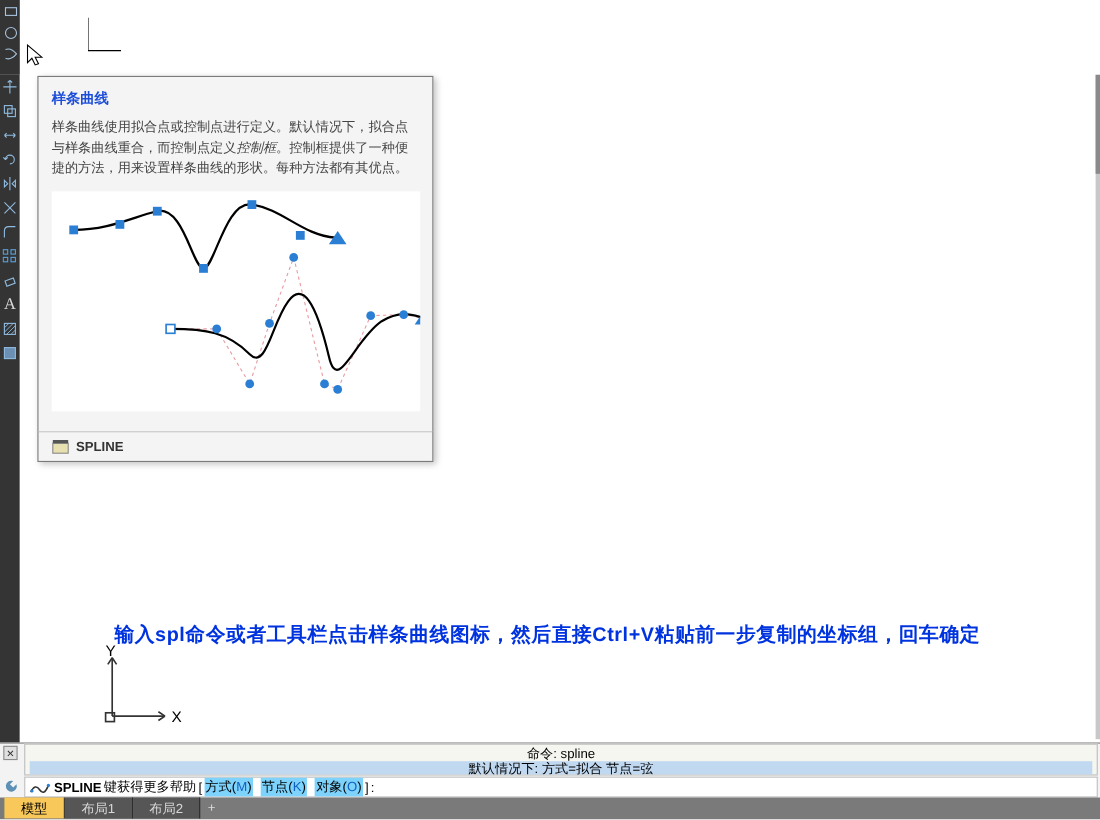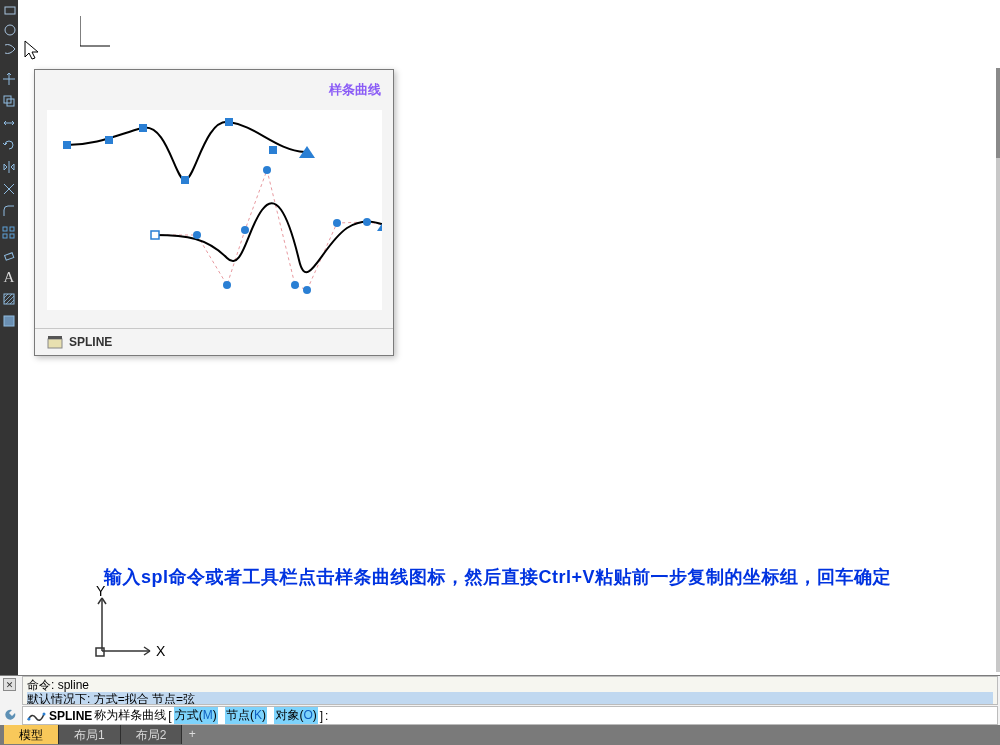--- a/index.html
+++ b/index.html
@@ -16,38 +16,38 @@
   .canvas-area { position: absolute; left: 18px; top: 0; width: 982px; height: 675px; background: #fff; }
 
   .origin-marker { position: absolute; left: 62px; top: 16px; }
   .origin-marker line { stroke: #000; stroke-width: 1; }
 
   .cursor-arrow { position: absolute; left: 6px; top: 40px; z-index: 50; }
   .cursor-arrow svg path { fill: #fff; stroke: #000; stroke-width: 1; }
 
   .tooltip { position: absolute; left: 16px; top: 69px; width: 360px; background: #f4f4f4; border: 1px solid #7a7a7a; box-shadow: 2px 2px 6px rgba(0,0,0,0.25); z-index: 40; }
   .tooltip-body { padding: 10px 12px 8px 12px; color: #444; font-size: 12px; line-height: 1.55; }
-  .tooltip-title { font-weight: bold; color: #8b5cf6; margin-bottom: 6px; font-size: 13px; text-align: right; }
+  .tooltip-title { font-weight: bold; color: #1d4ed8; margin-bottom: 6px; font-size: 13px; }
   .tooltip-body p { margin-bottom: 8px; }
   .tooltip-body .em { font-style: italic; }
   .tooltip-img { margin: 4px auto 4px auto; background: #fff; width: 335px; height: 200px; }
   .tooltip-cmd { border-top: 1px solid #c8c8c8; padding: 6px 12px; display: flex; align-items: center; gap: 6px; font-weight: bold; color: #333; }
   .tooltip-cmd .cmd-icon { width: 16px; height: 14px; }
   .tooltip-f1 { border-top: 1px solid #c8c8c8; padding: 8px 12px; color: #444; }
 
   .instruction { position: absolute; left: 86px; top: 565px; color: #0033e0; font-size: 18px; font-weight: bold; letter-spacing: 0.5px; white-space: nowrap; }
 
   .ucs { position: absolute; left: 74px; top: 586px; }
   .ucs text { font-family: Arial; font-size: 14px; fill: #000; }
   .ucs line, .ucs polyline, .ucs rect, .ucs path { stroke: #333; stroke-width: 1.5; fill: none; }
 
   .cmd-panel { position: absolute; left: 0; top: 675px; width: 1000px; height: 50px; background: #f3f3f3; border-top: 1px solid #7c7c7c; font-size: 12px; }
   .cmd-close { position: absolute; left: 3px; top: 2px; width: 13px; height: 13px; background: #e0e0e0; border: 1px solid #8a8a8a; display: flex; align-items: center; justify-content: center; font-size: 9px; color: #333; cursor: pointer; }
   .cmd-wrench { position: absolute; left: 1px; top: 30px; width: 18px; height: 18px; display: flex; align-items: center; justify-content: center; color: #5d90b5; }
-  .cmd-history { position: absolute; left: 22px; top: 0; right: 2px; height: 29px; background: #f6f6f0; border: 1px solid #bcbcbc; padding: 1px 4px; line-height: 14px; color: #000; overflow: hidden; }
+  .cmd-history { position: absolute; left: 22px; top: 0; right: 2px; height: 29px; background: #f6f6f0; border: 1px solid #bcbcbc; padding: 1px 4px; line-height: 14px; color: #000; overflow: hidden; text-align: center; }
   .cmd-history .row1 { white-space: nowrap; }
   .cmd-history .row2 { white-space: nowrap; background: #c0d8f0; }
   .cmd-current { position: absolute; left: 22px; top: 30px; right: 2px; height: 19px; background: #fff; border: 1px solid #bcbcbc; padding: 2px 4px; display: flex; align-items: center; gap: 2px; }
   .cmd-current .ci { width: 20px; height: 14px; display: flex; align-items: center; justify-content: center; }
   .cmd-current .prompt-kw { font-weight: bold; }
   .cmd-current .opt { background: #7dd3fc; padding: 0 1px; }
   .cmd-current .hot { color: #1060c0; }
 
   .tabs-bottom { position: absolute; left: 0; top: 725px; width: 1000px; height: 20px; background: #7a7a7a; display: flex; align-items: flex-start; padding-left: 4px; gap: 0; font-size: 12px; }
   .tabs-bottom .tab { height: 19px; padding: 2px 15px; background: #565656; color: #d8d8d8; border-right: 1px solid #2e2e2e; cursor: pointer; position: relative; top: 0; }
@@ -191,20 +191,23 @@
 
   <div class="cursor-arrow">
     <svg width="18" height="22">
         <path d="M1 1 L1 17 L5 13 L8 19 L11 18 L8 12 L14 12 Z"></path>
       </svg>
   </div>
 
   <div class="tooltip">
     <div class="tooltip-body">
       <div class="tooltip-title">样条曲线</div>
+      <p>
+        <span>样条曲线使用拟合点或控制点进行定义。默认情况下，拟合点与样条曲线重合，而控制点定义</span><span class="em">控制框</span><span>。控制框提供了一种便捷的方法，用来设置样条曲线的形状。每种方法都有其优点。</span>
+      </p>
       <svg class="tooltip-img" viewBox="0 0 335 200">
 
         <path d="M20 35 C 50 35, 70 25, 95 18 C 120 12, 128 70, 138 70 C 148 70, 158 8, 182 12 C 210 16, 228 40, 258 42" fill="none" stroke="#000" stroke-width="2"></path>
         <rect x="16" y="31" width="8" height="8" fill="#2a7fd4"></rect>
         <rect x="58" y="26" width="8" height="8" fill="#2a7fd4"></rect>
         <rect x="92" y="14" width="8" height="8" fill="#2a7fd4"></rect>
         <rect x="134" y="66" width="8" height="8" fill="#2a7fd4"></rect>
         <rect x="178" y="8" width="8" height="8" fill="#2a7fd4"></rect>
         <rect x="222" y="36" width="8" height="8" fill="#2a7fd4"></rect>
         <path d="M260 36 L268 48 L252 48 Z" fill="#2a7fd4"></path>
@@ -262,21 +265,21 @@
   </div>
   <div class="cmd-current">
     <span class="ci">
       <svg width="20" height="12">
           <path d="M1 10 Q5 2 9 8 T17 4" fill="none" stroke="#333" stroke-width="1.5"></path>
           <circle cx="2" cy="9" r="1.5" fill="#2a7fd4"></circle>
           <circle cx="17" cy="4" r="1.5" fill="#2a7fd4"></circle>
         </svg>
     </span>
     <span class="prompt-kw">SPLINE</span>
-    <span> 称为样条曲线 </span>
+    <span> 键获得更多帮助 </span>
     <span>[</span>
     <span class="opt"><span>方式(</span><span class="hot">M</span><span>)</span></span>&nbsp;
     <span class="opt"><span>节点(</span><span class="hot">K</span><span>)</span></span>&nbsp;
     <span class="opt"><span>对象(</span><span class="hot">O</span><span>)</span></span>
     <span>]</span>
     <span>:</span>
   </div>
 </div>
 
 <div class="tabs-bottom">

